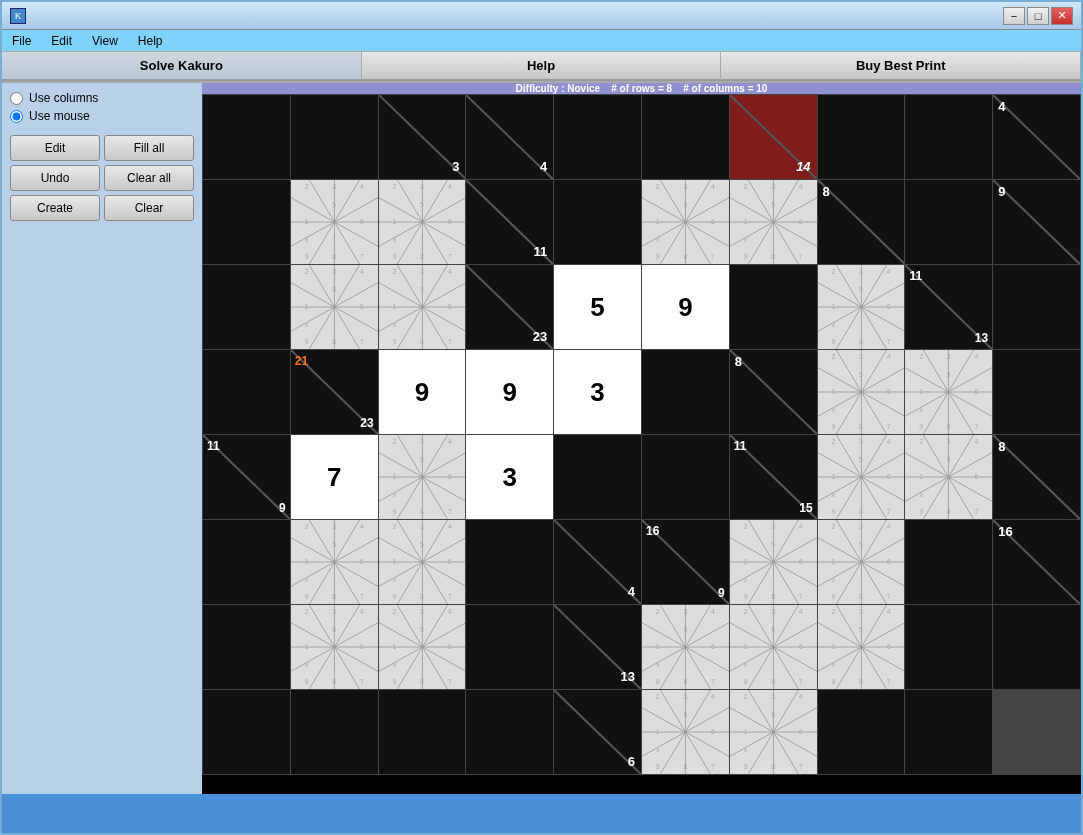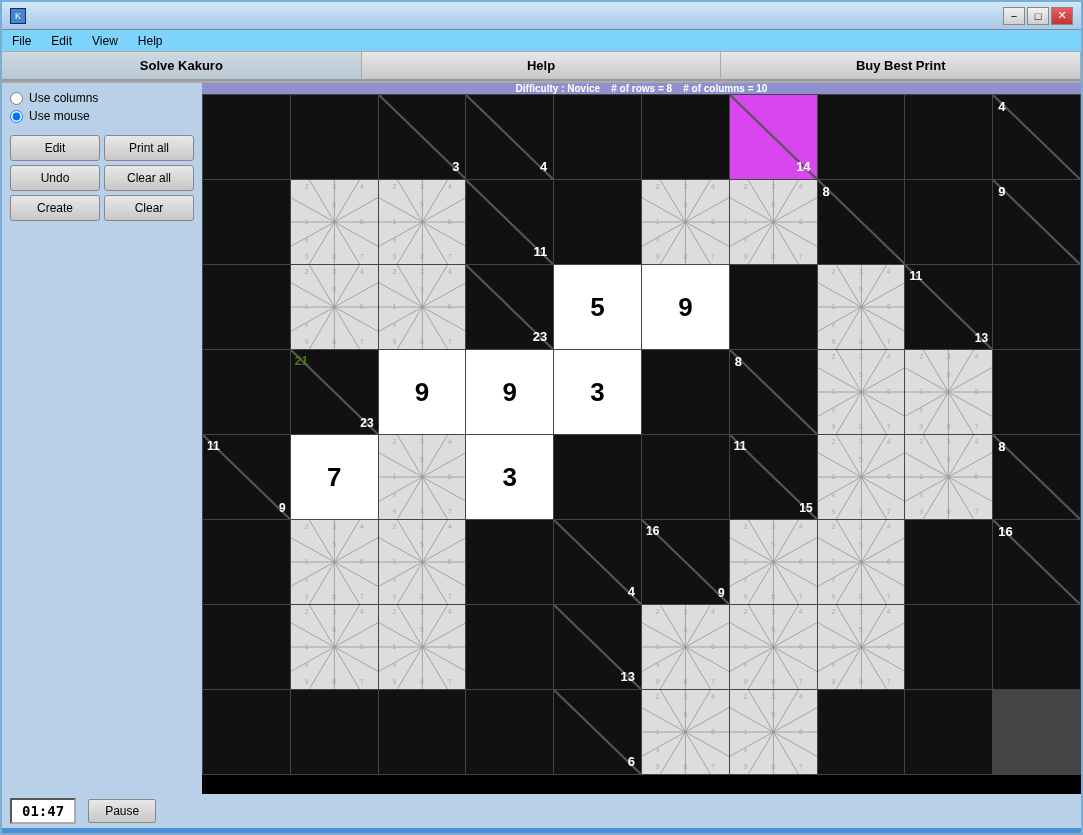--- a/index.html
+++ b/index.html
@@ -177,21 +177,21 @@
           <input type="radio" name="inputmode" style="">
           <span>Use columns</span>
         </div>
         <div class="radio-item">
           <input type="radio" name="inputmode" checked="" style="">
           <span>Use mouse</span>
         </div>
       </div>
       <div class="btn-grid">
         <button class="ctrl-btn">Edit</button>
-        <button class="ctrl-btn">Print all</button>
+        <button class="ctrl-btn">Fill all</button>
         <button class="ctrl-btn">Undo</button>
         <button class="ctrl-btn">Clear all</button>
         <button class="ctrl-btn">Create</button>
         <button class="ctrl-btn">Clear</button>
       </div>
     </div>
 
     <div class="game-area">
 
       <div class="status-bar-top">
@@ -211,21 +211,21 @@
               <span style="position: absolute; bottom: 5px; right: 6px; font-size: 13px; font-weight: bold; color: white; z-index: 3;">3</span>
             </div>
             <div style="position: relative; overflow: hidden; background: rgb(17, 17, 17);">
               <svg viewBox="0 0 80 80" preserveAspectRatio="none" style="position: absolute; top: 0px; left: 0px; width: 100%; height: 100%; z-index: 1;">
                 <line x1="0" y1="0" x2="80" y2="80" stroke="#555" stroke-width="2"></line>
               </svg>
               <span style="position: absolute; bottom: 5px; right: 6px; font-size: 13px; font-weight: bold; color: white; z-index: 3;">4</span>
             </div>
             <div style="position: relative; overflow: hidden; background: rgb(17, 17, 17);"></div>
             <div style="position: relative; overflow: hidden; background: rgb(17, 17, 17);"></div>
-            <div style="position: relative; overflow: hidden; background: #d946ef;">
+            <div style="position: relative; overflow: hidden; background: #7f1d1d; font-style: italic;">
               <svg viewBox="0 0 80 80" preserveAspectRatio="none" style="position: absolute; top: 0px; left: 0px; width: 100%; height: 100%; z-index: 1;">
                 <line x1="0" y1="0" x2="80" y2="80" stroke="#555" stroke-width="2"></line>
               </svg>
               <span style="position: absolute; bottom: 5px; right: 6px; font-size: 13px; font-weight: bold; color: white; z-index: 3;">14</span>
             </div>
             <div style="position: relative; overflow: hidden; background: rgb(17, 17, 17);"></div>
             <div style="position: relative; overflow: hidden; background: rgb(17, 17, 17);"></div>
             <div style="position: relative; overflow: hidden; background: rgb(17, 17, 17);">
               <svg viewBox="0 0 80 80" preserveAspectRatio="none" style="position: absolute; top: 0px; left: 0px; width: 100%; height: 100%; z-index: 1;">
                 <line x1="0" y1="0" x2="80" y2="80" stroke="#555" stroke-width="2"></line>
@@ -511,21 +511,21 @@
               </svg>
               <span style="position: absolute; top: 4px; left: 4px; font-size: 12px; font-weight: bold; color: white; z-index: 3;">11</span>
               <span style="position: absolute; bottom: 4px; right: 4px; font-size: 12px; font-weight: bold; color: white; z-index: 3;">13</span>
             </div>
             <div style="position: relative; overflow: hidden; background: rgb(17, 17, 17);"></div>
             <div style="position: relative; overflow: hidden; background: rgb(17, 17, 17);"></div>
             <div style="position: relative; overflow: hidden; background: rgb(17, 17, 17);">
               <svg viewBox="0 0 80 80" preserveAspectRatio="none" style="position: absolute; top: 0px; left: 0px; width: 100%; height: 100%; z-index: 1;">
                 <line x1="0" y1="0" x2="80" y2="80" stroke="#555" stroke-width="2"></line>
               </svg>
-              <span style="position: absolute; top: 4px; left: 4px; font-size: 12px; font-weight: bold; color: #4d7c0f; z-index: 3;">21</span>
+              <span style="position: absolute; top: 4px; left: 4px; font-size: 12px; font-weight: bold; color: #f97316; z-index: 3;">21</span>
               <span style="position: absolute; bottom: 4px; right: 4px; font-size: 12px; font-weight: bold; color: white; z-index: 3;">23</span>
             </div>
             <div style="position: relative; overflow: hidden; background: rgb(255, 255, 255);">
               <span style="position: absolute; top: 50%; left: 50%; transform: translate(-50%, -50%); font-size: 26px; font-weight: bold; color: rgb(0, 0, 0); z-index: 3;">9</span>
             </div>
             <div style="position: relative; overflow: hidden; background: rgb(255, 255, 255);">
               <span style="position: absolute; top: 50%; left: 50%; transform: translate(-50%, -50%); font-size: 26px; font-weight: bold; color: rgb(0, 0, 0); z-index: 3;">9</span>
             </div>
             <div style="position: relative; overflow: hidden; background: rgb(255, 255, 255);">
               <span style="position: absolute; top: 50%; left: 50%; transform: translate(-50%, -50%); font-size: 26px; font-weight: bold; color: rgb(0, 0, 0); z-index: 3;">3</span>
@@ -1152,17 +1152,13 @@
                 <span style="font-size: 7px; color: rgb(170, 170, 170); text-align: center; line-height: 1.4;">7</span>
               </div>
             </div>
             <div style="position: relative; overflow: hidden; background: rgb(17, 17, 17);"></div>
             <div style="position: relative; overflow: hidden; background: rgb(17, 17, 17);"></div>
           </div>
       </div>
     </div>
   </div>
 
-  <div class="status-bottom">
-    <div class="timer-box">01:47</div>
-    <button class="pause-btn">Pause</button>
-  </div>
 </div>
 
 </body></html>

